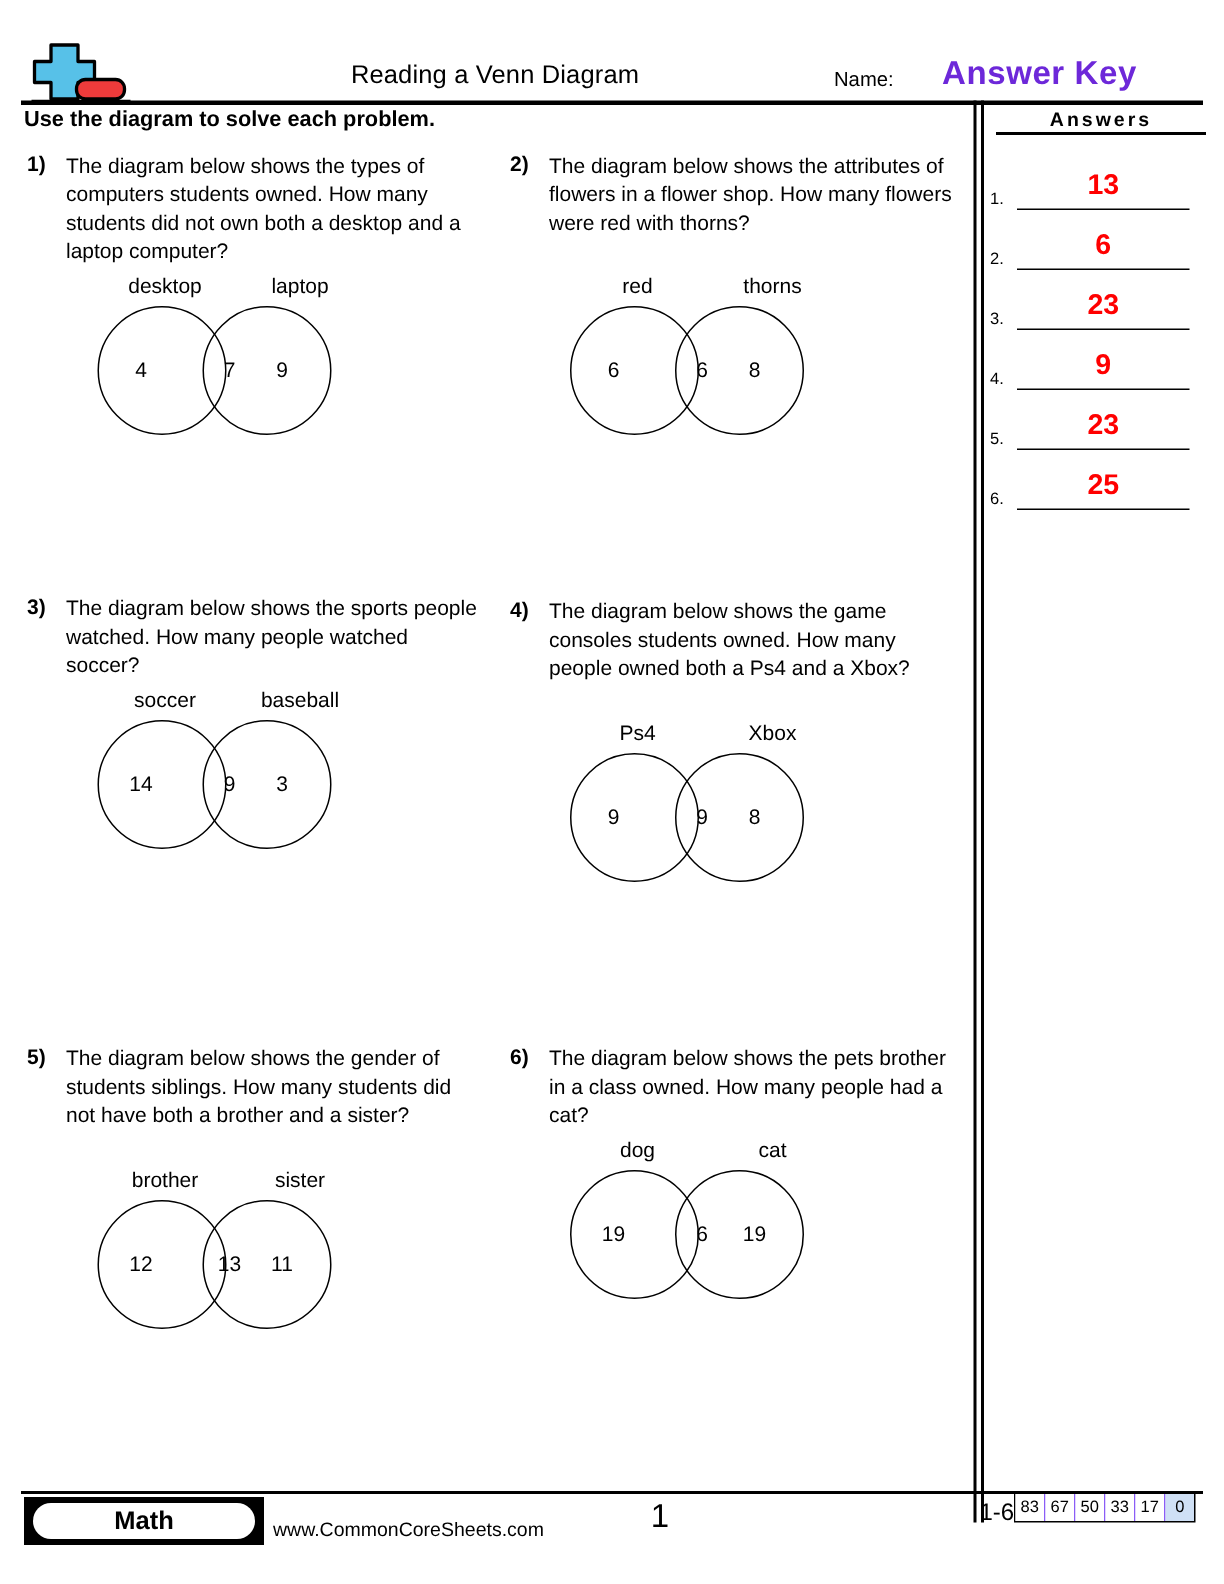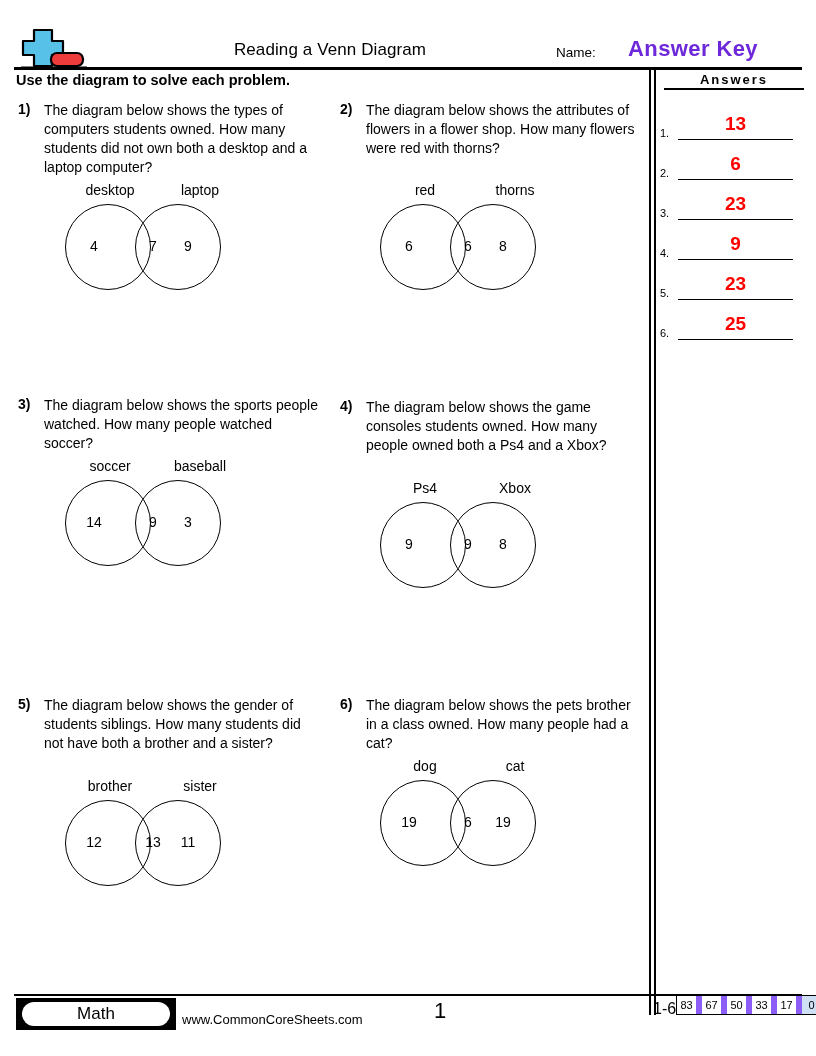--- a/index.html
+++ b/index.html
@@ -188,21 +188,21 @@
     justify-content: center;
   }
   #math-badge-pill {
     width: 148px; height: 24px;
     background: #fff;
     border-radius: 12px;
     display: flex;
     align-items: center;
     justify-content: center;
     font-size: 17px;
-    font-weight: normal;
+    font-weight: bold;
   }
   #site-url {
     position: absolute;
     left: 182px; top: 1012px;
     font-size: 13px;
   }
   #page-number {
     position: absolute;
     left: 400px; top: 998px;
     width: 80px;
@@ -216,21 +216,21 @@
   }
   #score-scale {
     position: absolute;
     left: 676px; top: 995px;
     display: flex;
     border: 1px solid #000;
     height: 18px;
   }
   .score-cell {
     width: 19px;
-    border-right: 6px solid #8b5cf6;
+    border-right: 1px solid #8b5cf6;
     font-size: 11px;
     display: flex;
     align-items: center;
     justify-content: center;
     background: #fff;
   }
   .score-cell:last-child { border-right: none; }
   .score-cell.highlight { background: #cfe0f5; }
 </style>
 </head>

